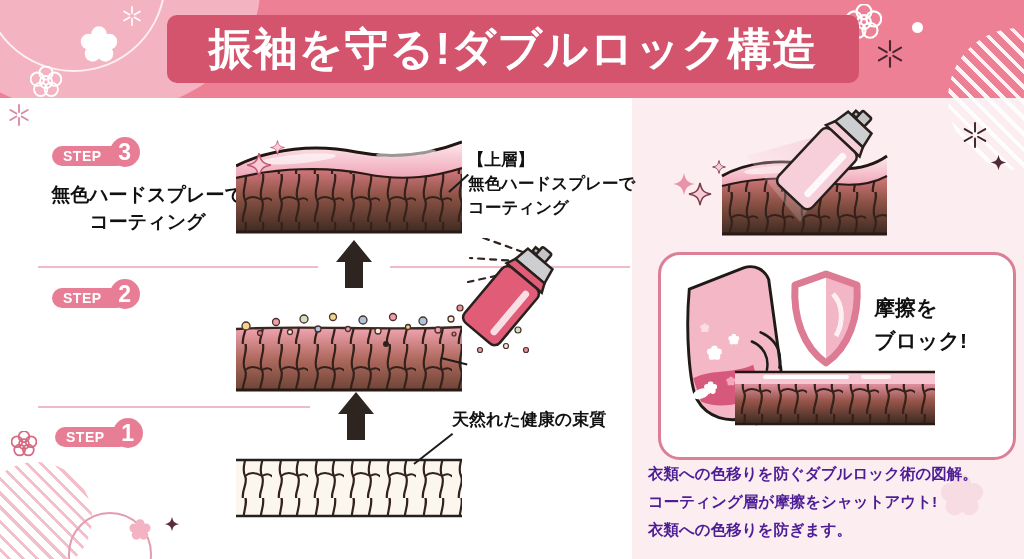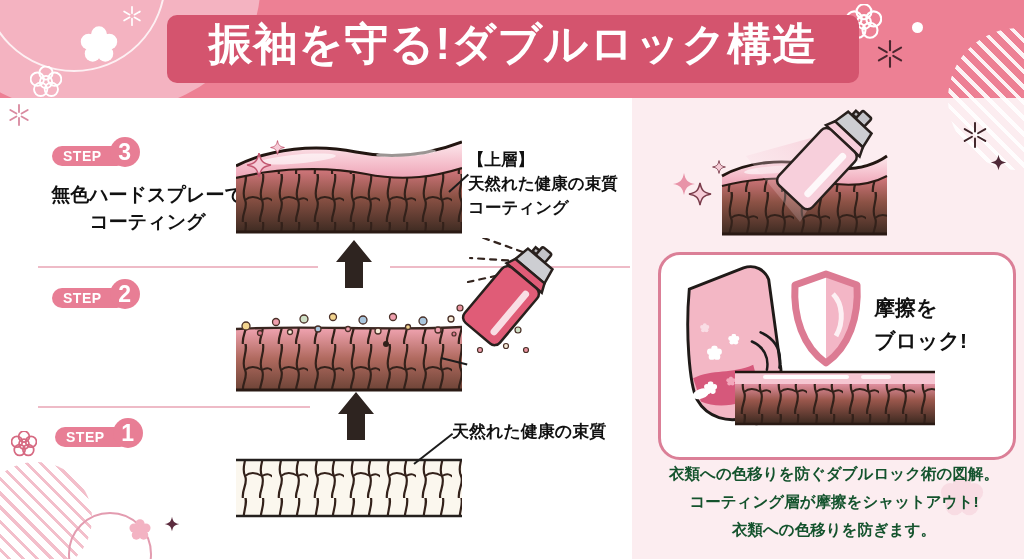--- a/index.html
+++ b/index.html
@@ -8,21 +8,21 @@
     background:#ffffff;
     font-family:"Liberation Sans","DejaVu Sans",sans-serif;
   }
   
   .header-band{position:absolute;left:0;top:0;width:1024px;height:98px;background:#ed8094;overflow:hidden;}
   .blob{position:absolute;left:-70px;top:-135px;width:330px;height:250px;background:#f4b3c1;border-radius:50%;}
   .ringThin{position:absolute;left:-18px;top:-112px;width:180px;height:180px;border:2px solid rgba(255,255,255,.8);border-radius:50%;}
   .whitedot{position:absolute;left:912px;top:22px;width:11px;height:11px;background:#fff;border-radius:50%;}
   .title-banner{
     position:absolute;left:167px;top:15px;width:692px;height:68px;background:#d4546e;border-radius:10px;
-    display:flex;align-items:flex-start;justify-content:center;z-index:6;
+    display:flex;align-items:center;justify-content:center;z-index:6;
   }
   .title-banner span{color:#fff;font-weight:bold;font-size:44px;letter-spacing:1px;white-space:nowrap;}
   
   .left-panel{position:absolute;left:0;top:98px;width:632px;height:461px;background:#ffffff;}
   .right-panel{position:absolute;left:632px;top:98px;width:392px;height:461px;background:#fcedf0;}
   
   .stripeTR{position:absolute;left:948px;top:28px;width:142px;height:142px;border-radius:50%;z-index:4;
     background:repeating-linear-gradient(45deg,rgba(255,255,255,.9) 0 4px,transparent 4px 11px);}
   .stripeBL{position:absolute;left:-20px;top:462px;width:112px;height:112px;border-radius:50%;z-index:2;
     background:repeating-linear-gradient(45deg,#f3bfcb 0 3px,transparent 3px 10px);}
@@ -32,22 +32,22 @@
   .step-badge{position:absolute;width:64px;height:20px;background:#e87e95;border-radius:12px;color:#fff;
     font-weight:bold;font-size:14px;letter-spacing:.5px;display:flex;align-items:center;padding-left:11px;z-index:7;}
   .step-num{position:absolute;right:-13px;top:-9px;width:30px;height:30px;background:#e87e95;border-radius:50%;
     display:flex;align-items:center;justify-content:center;font-size:23px;color:#fff;font-weight:bold;}
   
   .step-caption{position:absolute;width:215px;text-align:center;font-weight:bold;font-size:19px;line-height:1.42;
     color:#111;white-space:pre-line;z-index:7;}
   .anno{position:absolute;font-weight:bold;font-size:16.5px;line-height:1.45;color:#111;white-space:pre-line;z-index:7;}
   .block-title{position:absolute;left:874px;top:292px;width:136px;font-weight:bold;font-size:21px;line-height:1.55;
     color:#111;white-space:pre-line;z-index:8;}
-  .desc{position:absolute;left:648px;top:460px;width:372px;text-align:center;font-weight:bold;font-size:15.5px;
-    line-height:1.82;color:#14532d;white-space:pre-line;z-index:8;}
+  .desc{position:absolute;left:648px;top:460px;width:372px;font-weight:bold;font-size:15.5px;
+    line-height:1.82;color:#4c1d95;white-space:pre-line;z-index:8;}
   
   .divline{position:absolute;height:2px;background:#eebbc7;z-index:5;}
   .pline{position:absolute;border-top:2px solid #1c1c1c;transform-origin:left center;z-index:7;}
   
   .friction-box{position:absolute;left:658px;top:252px;width:352px;height:202px;background:#fff;
     border:3px solid #db7f97;border-radius:22px;z-index:6;}
   .abs{position:absolute;z-index:7;}
 </style>
 </head>
 <body>
@@ -179,21 +179,21 @@
     <path d="M0,40 C35,22 80,18 120,26 C160,34 195,28 226,16" stroke="#221611" stroke-width="3" fill="none"></path>
     <path d="M0,52 C40,42 90,40 130,48 C170,56 200,50 226,42" stroke="#2a1a14" stroke-width="2.2" fill="none"></path>
     <line x1="0" y1="106" x2="226" y2="106" stroke="#2a1a14" stroke-width="3"></line>
     <ellipse cx="62" cy="33" rx="38" ry="4.5" fill="rgba(255,255,255,.6)" transform="rotate(-5 62 33)"></ellipse>
     <ellipse cx="170" cy="27" rx="30" ry="3.5" fill="rgba(255,255,255,.55)" transform="rotate(-4 170 27)"></ellipse>
     <use href="#spark4" x="10" y="26" width="26" height="26" fill="#f6ccd7" stroke="#c2566f" stroke-width="1.4"></use>
     <use href="#spark4" x="34" y="14" width="15" height="15" fill="#f6ccd7" stroke="#c2566f" stroke-width="1.4"></use>
   </svg>
 
   <div class="anno" style="left:468px;top:148px;width:170px">【上層】
-天然れた健康の束質
+無色ハードスプレーで
 コーティング</div>
   <div class="pline" style="left:449px;top:191px;width:26px;transform:rotate(-42deg)"></div>
 
   <svg class="abs" style="left:336px;top:240px" width="36" height="48" viewBox="0 0 36 48">
     <polygon points="18,0 36,22 27,22 27,48 9,48 9,22 0,22" fill="#2e2420"></polygon>
   </svg>
 
   <div class="step-badge" style="left:52px;top:288px">
     <span>STEP</span>
     <span class="step-num">2</span>
@@ -263,21 +263,21 @@
     <span class="step-num">1</span>
   </div>
 
   <svg class="abs" style="left:236px;top:450px" width="226" height="72" viewBox="0 0 226 72">
     <rect x="0" y="10" width="226" height="56" fill="#fbf7ee"></rect>
     <rect x="0" y="10" width="226" height="56" fill="url(#cutpat)"></rect>
     <line x1="0" y1="10" x2="226" y2="10" stroke="#24201e" stroke-width="2.6"></line>
     <line x1="0" y1="66" x2="226" y2="66" stroke="#24201e" stroke-width="2.6"></line>
   </svg>
 
-  <div class="anno" style="left:452px;top:420px;width:180px;font-size:17px">天然れた健康の束質</div>
+  <div class="anno" style="left:452px;top:408px;width:180px;font-size:17px">天然れた健康の束質</div>
   <div class="pline" style="left:414px;top:463px;width:49px;transform:rotate(-38deg)"></div>
 
   <svg class="abs" style="left:652px;top:98px" width="372" height="142" viewBox="0 0 372 142">
 
     <g transform="translate(70,46)">
       <path d="M0,42 C30,34 70,32 100,38 C130,44 150,40 165,32 L165,90 L0,90 Z" fill="url(#g3)"></path>
       <path d="M0,42 C30,34 70,32 100,38 C130,44 150,40 165,32 L165,90 L0,90 Z" fill="url(#cutpat)"></path>
       <path d="M0,32 C25,18 60,14 95,22 C125,28 148,24 165,12 L165,32 C150,40 130,44 100,38 C70,32 30,34 0,42 Z" fill="url(#gcoat)"></path>
       <path d="M0,32 C25,18 60,14 95,22 C125,28 148,24 165,12" stroke="#221611" stroke-width="2.8" fill="none"></path>
       <path d="M0,42 C30,34 70,32 100,38 C130,44 150,40 165,32" stroke="#2a1a14" stroke-width="2" fill="none"></path>

